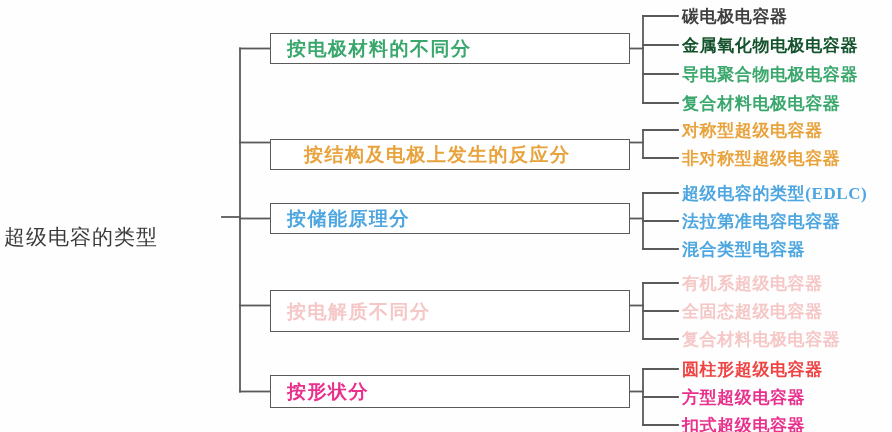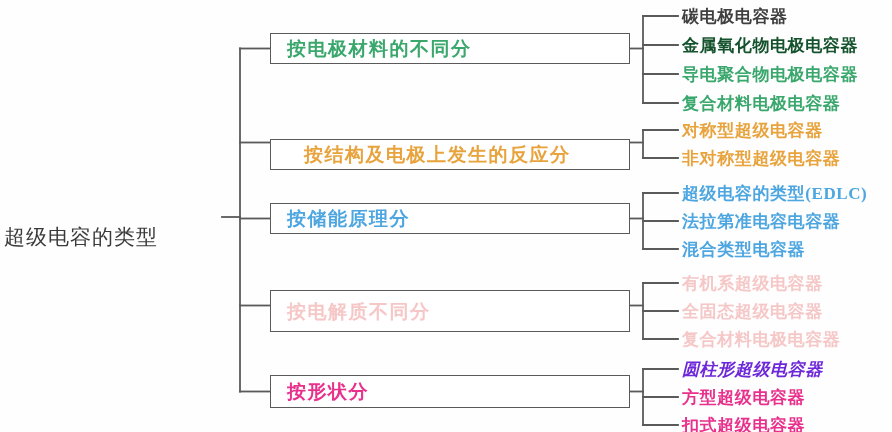--- a/index.html
+++ b/index.html
@@ -139,17 +139,17 @@
   <div class="leaf" style="top: 150px; color: rgb(232, 163, 61);">非对称型超级电容器</div>
 
   <div class="leaf" style="top: 185px; color: rgb(77, 166, 224);">超级电容的类型(EDLC)</div>
   <div class="leaf" style="top: 213px; color: rgb(77, 166, 224);">法拉第准电容电容器</div>
   <div class="leaf" style="top: 241px; color: rgb(77, 166, 224);">混合类型电容器</div>
 
   <div class="leaf" style="top: 275px; color: rgb(246, 199, 199);">有机系超级电容器</div>
   <div class="leaf" style="top: 303px; color: rgb(246, 199, 199);">全固态超级电容器</div>
   <div class="leaf" style="top: 331px; color: rgb(246, 199, 199);">复合材料电极电容器</div>
 
-  <div class="leaf" style="top: 361px; color: #6d28d9; font-style: italic;">圆柱形超级电容器</div>
+  <div class="leaf" style="top: 361px; color: #ef4444;">圆柱形超级电容器</div>
   <div class="leaf" style="top: 389px; color: rgb(232, 48, 140);">方型超级电容器</div>
   <div class="leaf" style="top: 417px; color: rgb(232, 48, 140);">扣式超级电容器</div>
 
 </div>
 
 </body></html>

